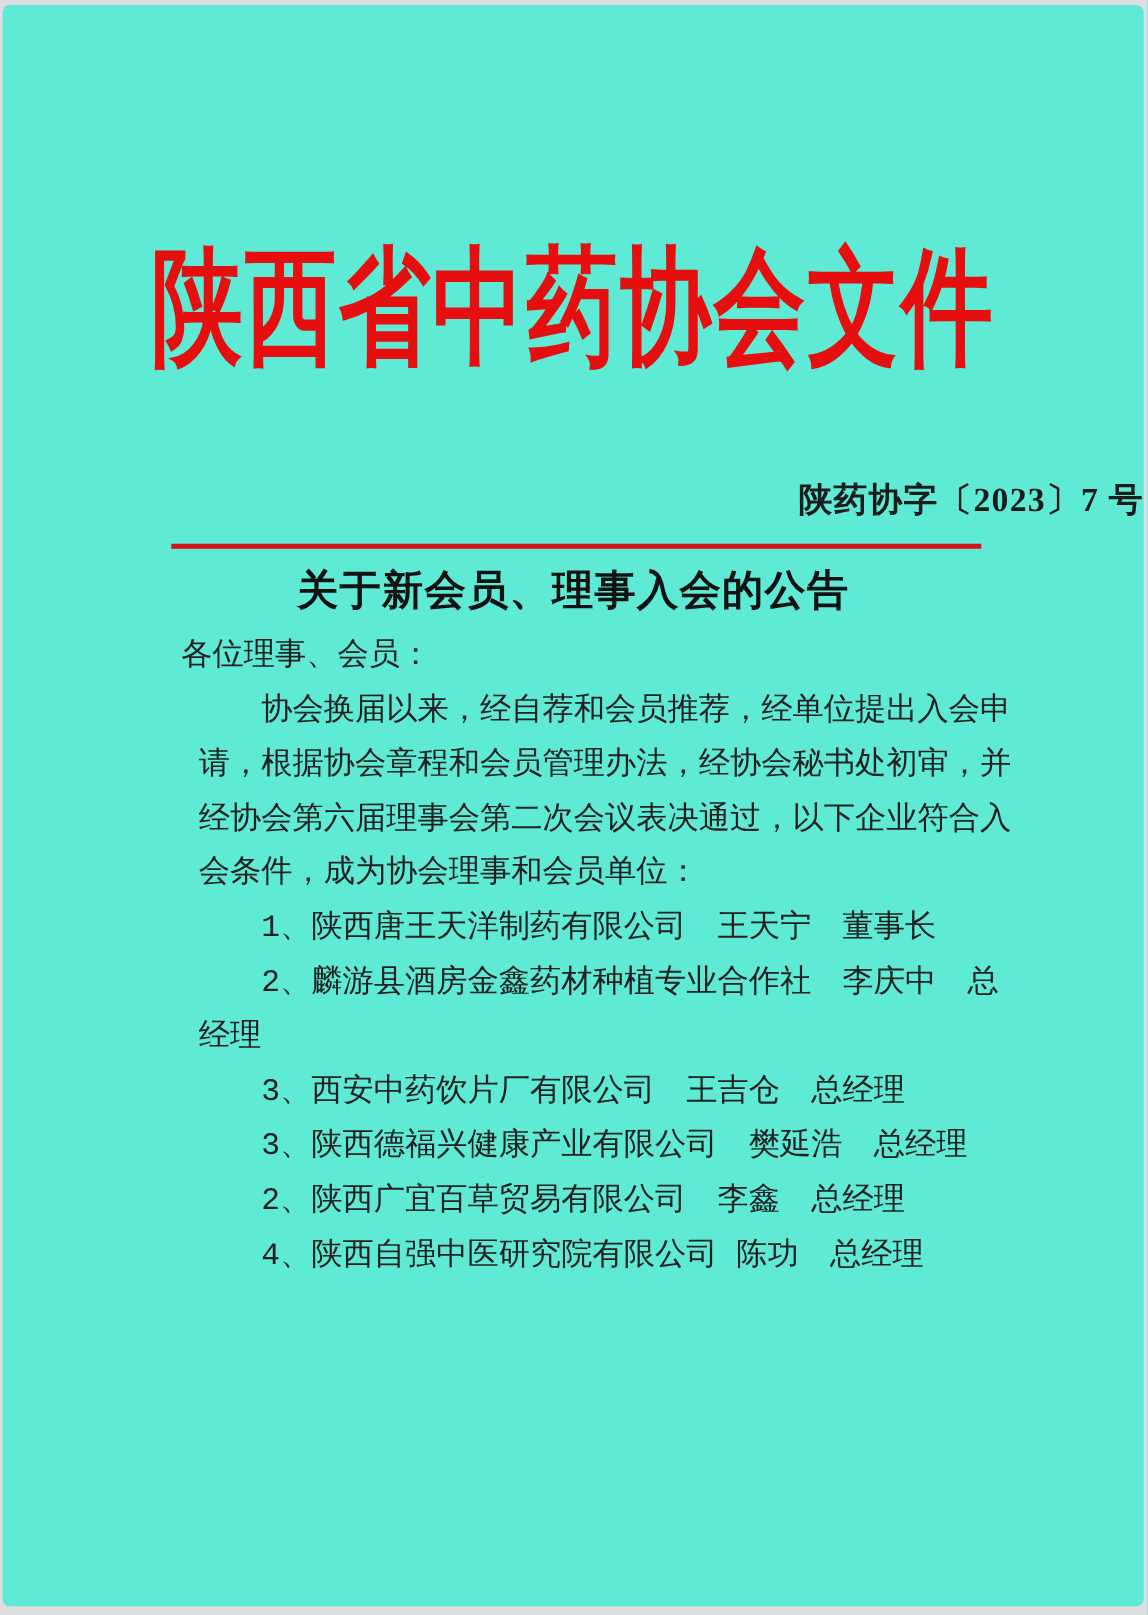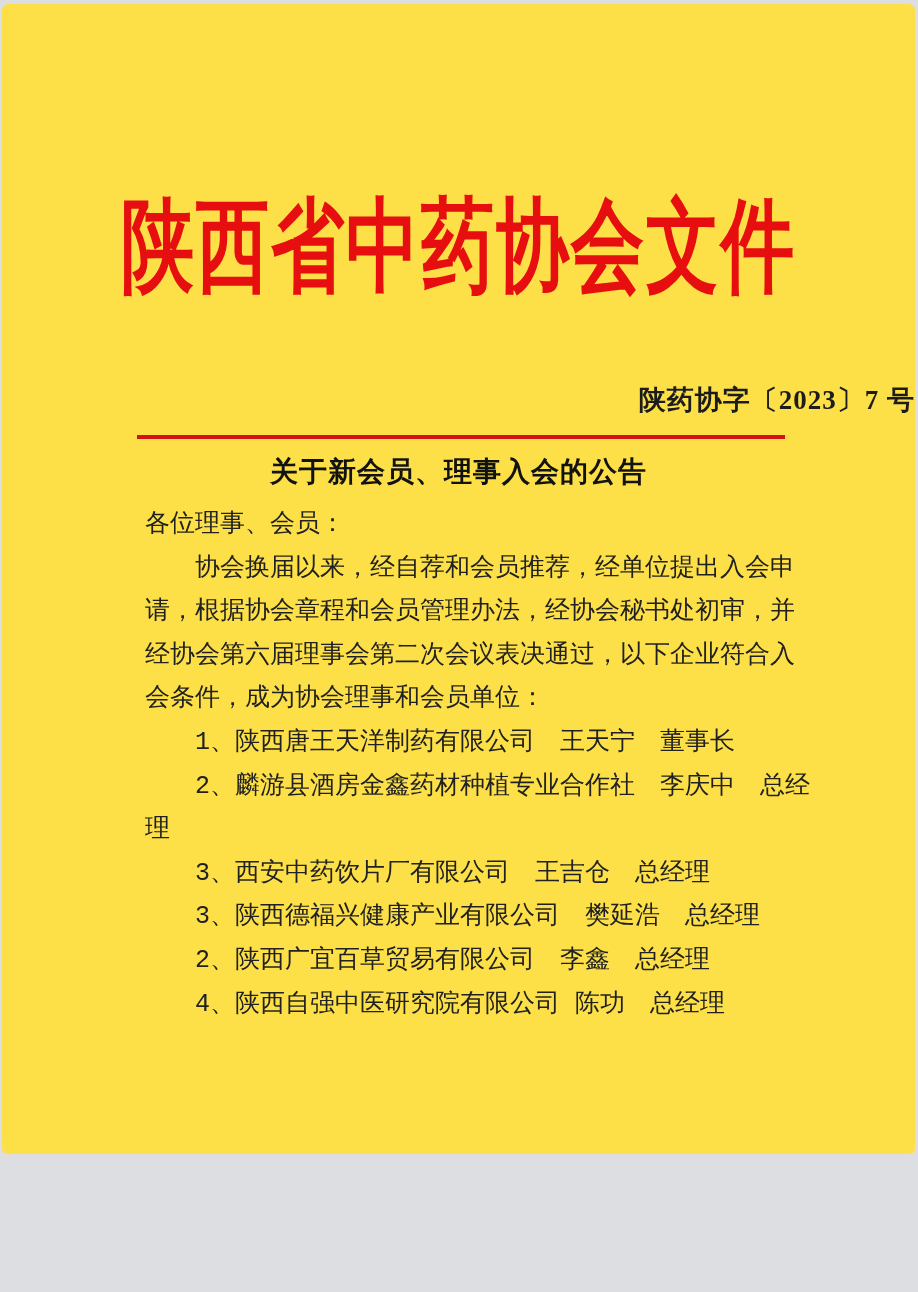--- a/index.html
+++ b/index.html
@@ -6,22 +6,22 @@
   html, body { width: 918px; height: 1292px; }
   body {
     position: relative;
     background: #dcdee1;
     overflow: hidden;
     font-family: "Liberation Serif", "DejaVu Serif", serif;
   }
   .paper {
     position: absolute;
     left: 2px; top: 4px;
-    width: 913px; height: 1150px;
-    background: #fde047;
+    width: 913px; height: 1281px;
+    background: #5eead4;
     border-radius: 6px;
     padding-left: 42px;
   }
   .letterhead {
     position: absolute;
     top: 176px; left: 0; width: 100%;
     text-align: center;
     font-family: "Liberation Serif", "DejaVu Serif", serif;
     font-weight: bold;
     font-size: 73px;
@@ -45,36 +45,36 @@
     position: absolute;
     top: 431px; left: 135px;
     width: 648px; height: 4px;
   }
   .doc-title {
     position: absolute;
     top: 446px; left: 0; width: 100%;
     text-align: center;
     font-family: "Liberation Sans", "DejaVu Sans", sans-serif;
     font-weight: 700;
-    font-size: 28px;
+    font-size: 33px;
     line-height: 44px;
     letter-spacing: 1px;
     color: #121212;
   }
   .body-text {
     position: absolute;
     top: 499px; left: 143px;
     width: 672px;
     font-family: Liberation Mono, monospace;
     font-size: 25px;
     line-height: 43.6px;
     color: #212121;
   }
   .body-text p { margin: 0; }
-  .para.indent { text-indent: 2em; }
+  .para.indent { text-indent: 2em; margin-left: 14px; }
 </style>
 </head>
 <body>
 
 <div class="paper">
 
   <div class="letterhead" style="color: rgb(230, 14, 14);">陕西省中药协会文件</div>
 
   <div class="doc-number">陕药协字〔2023〕7 号</div>
 

